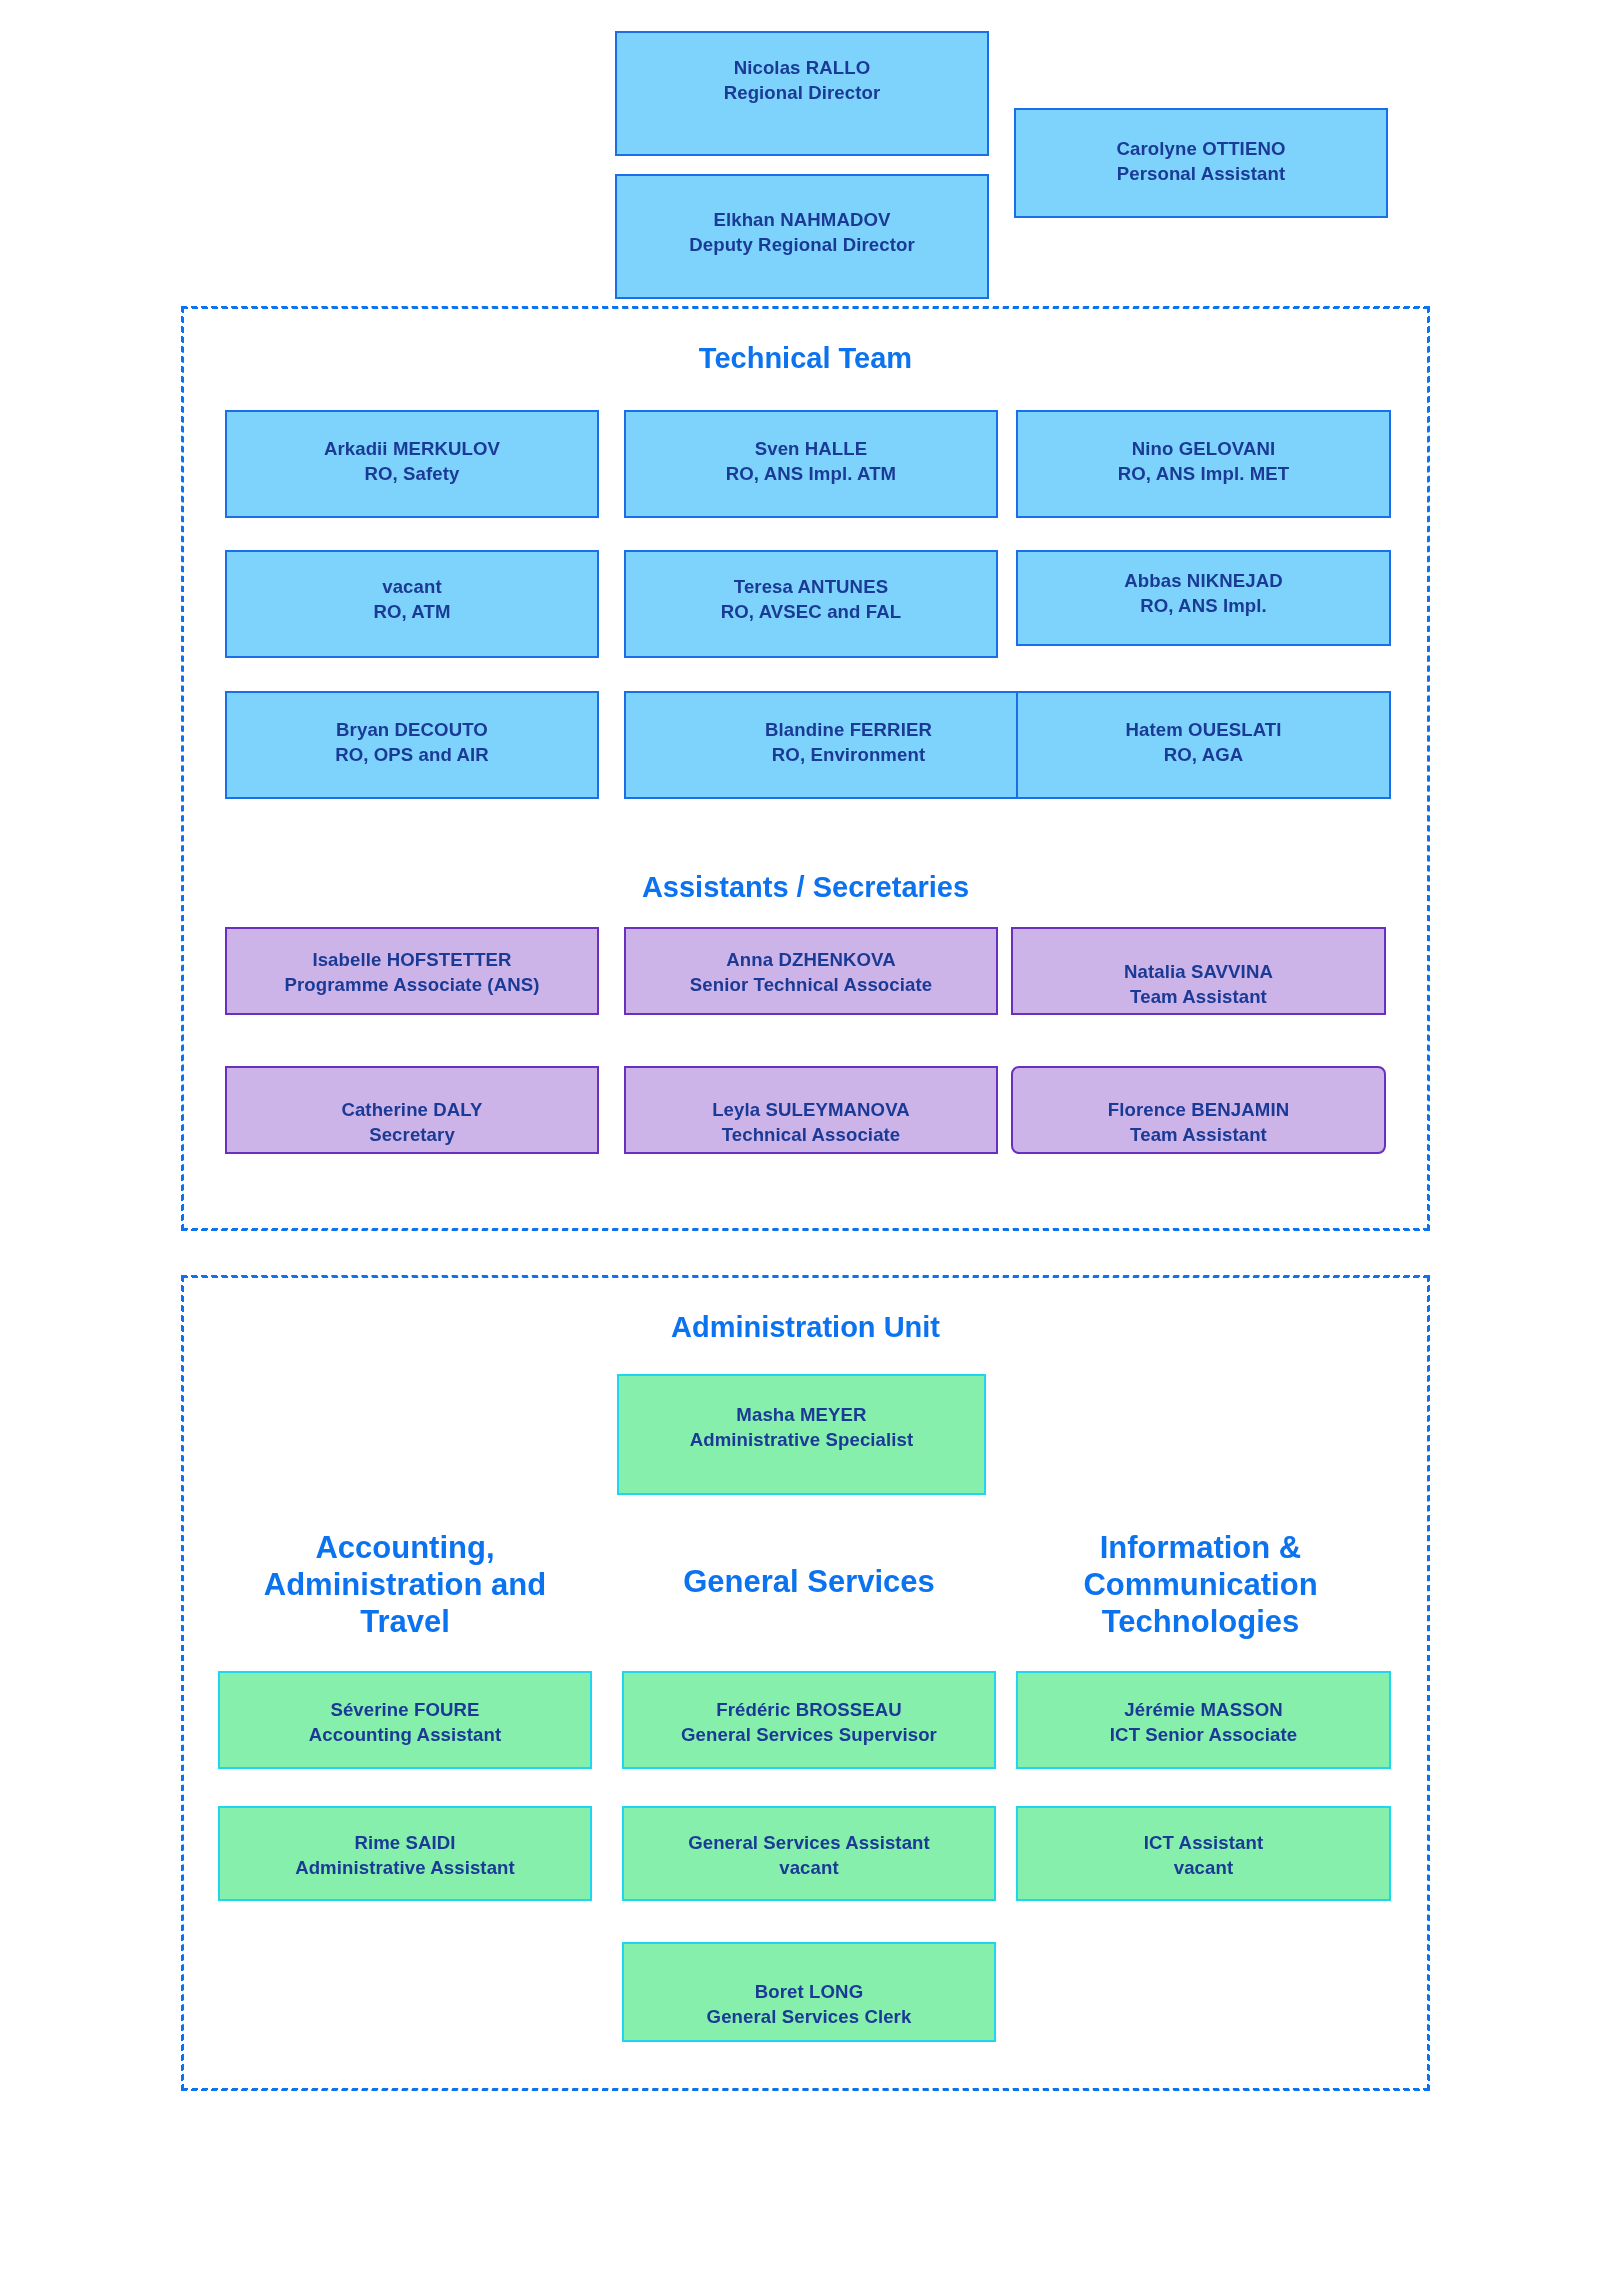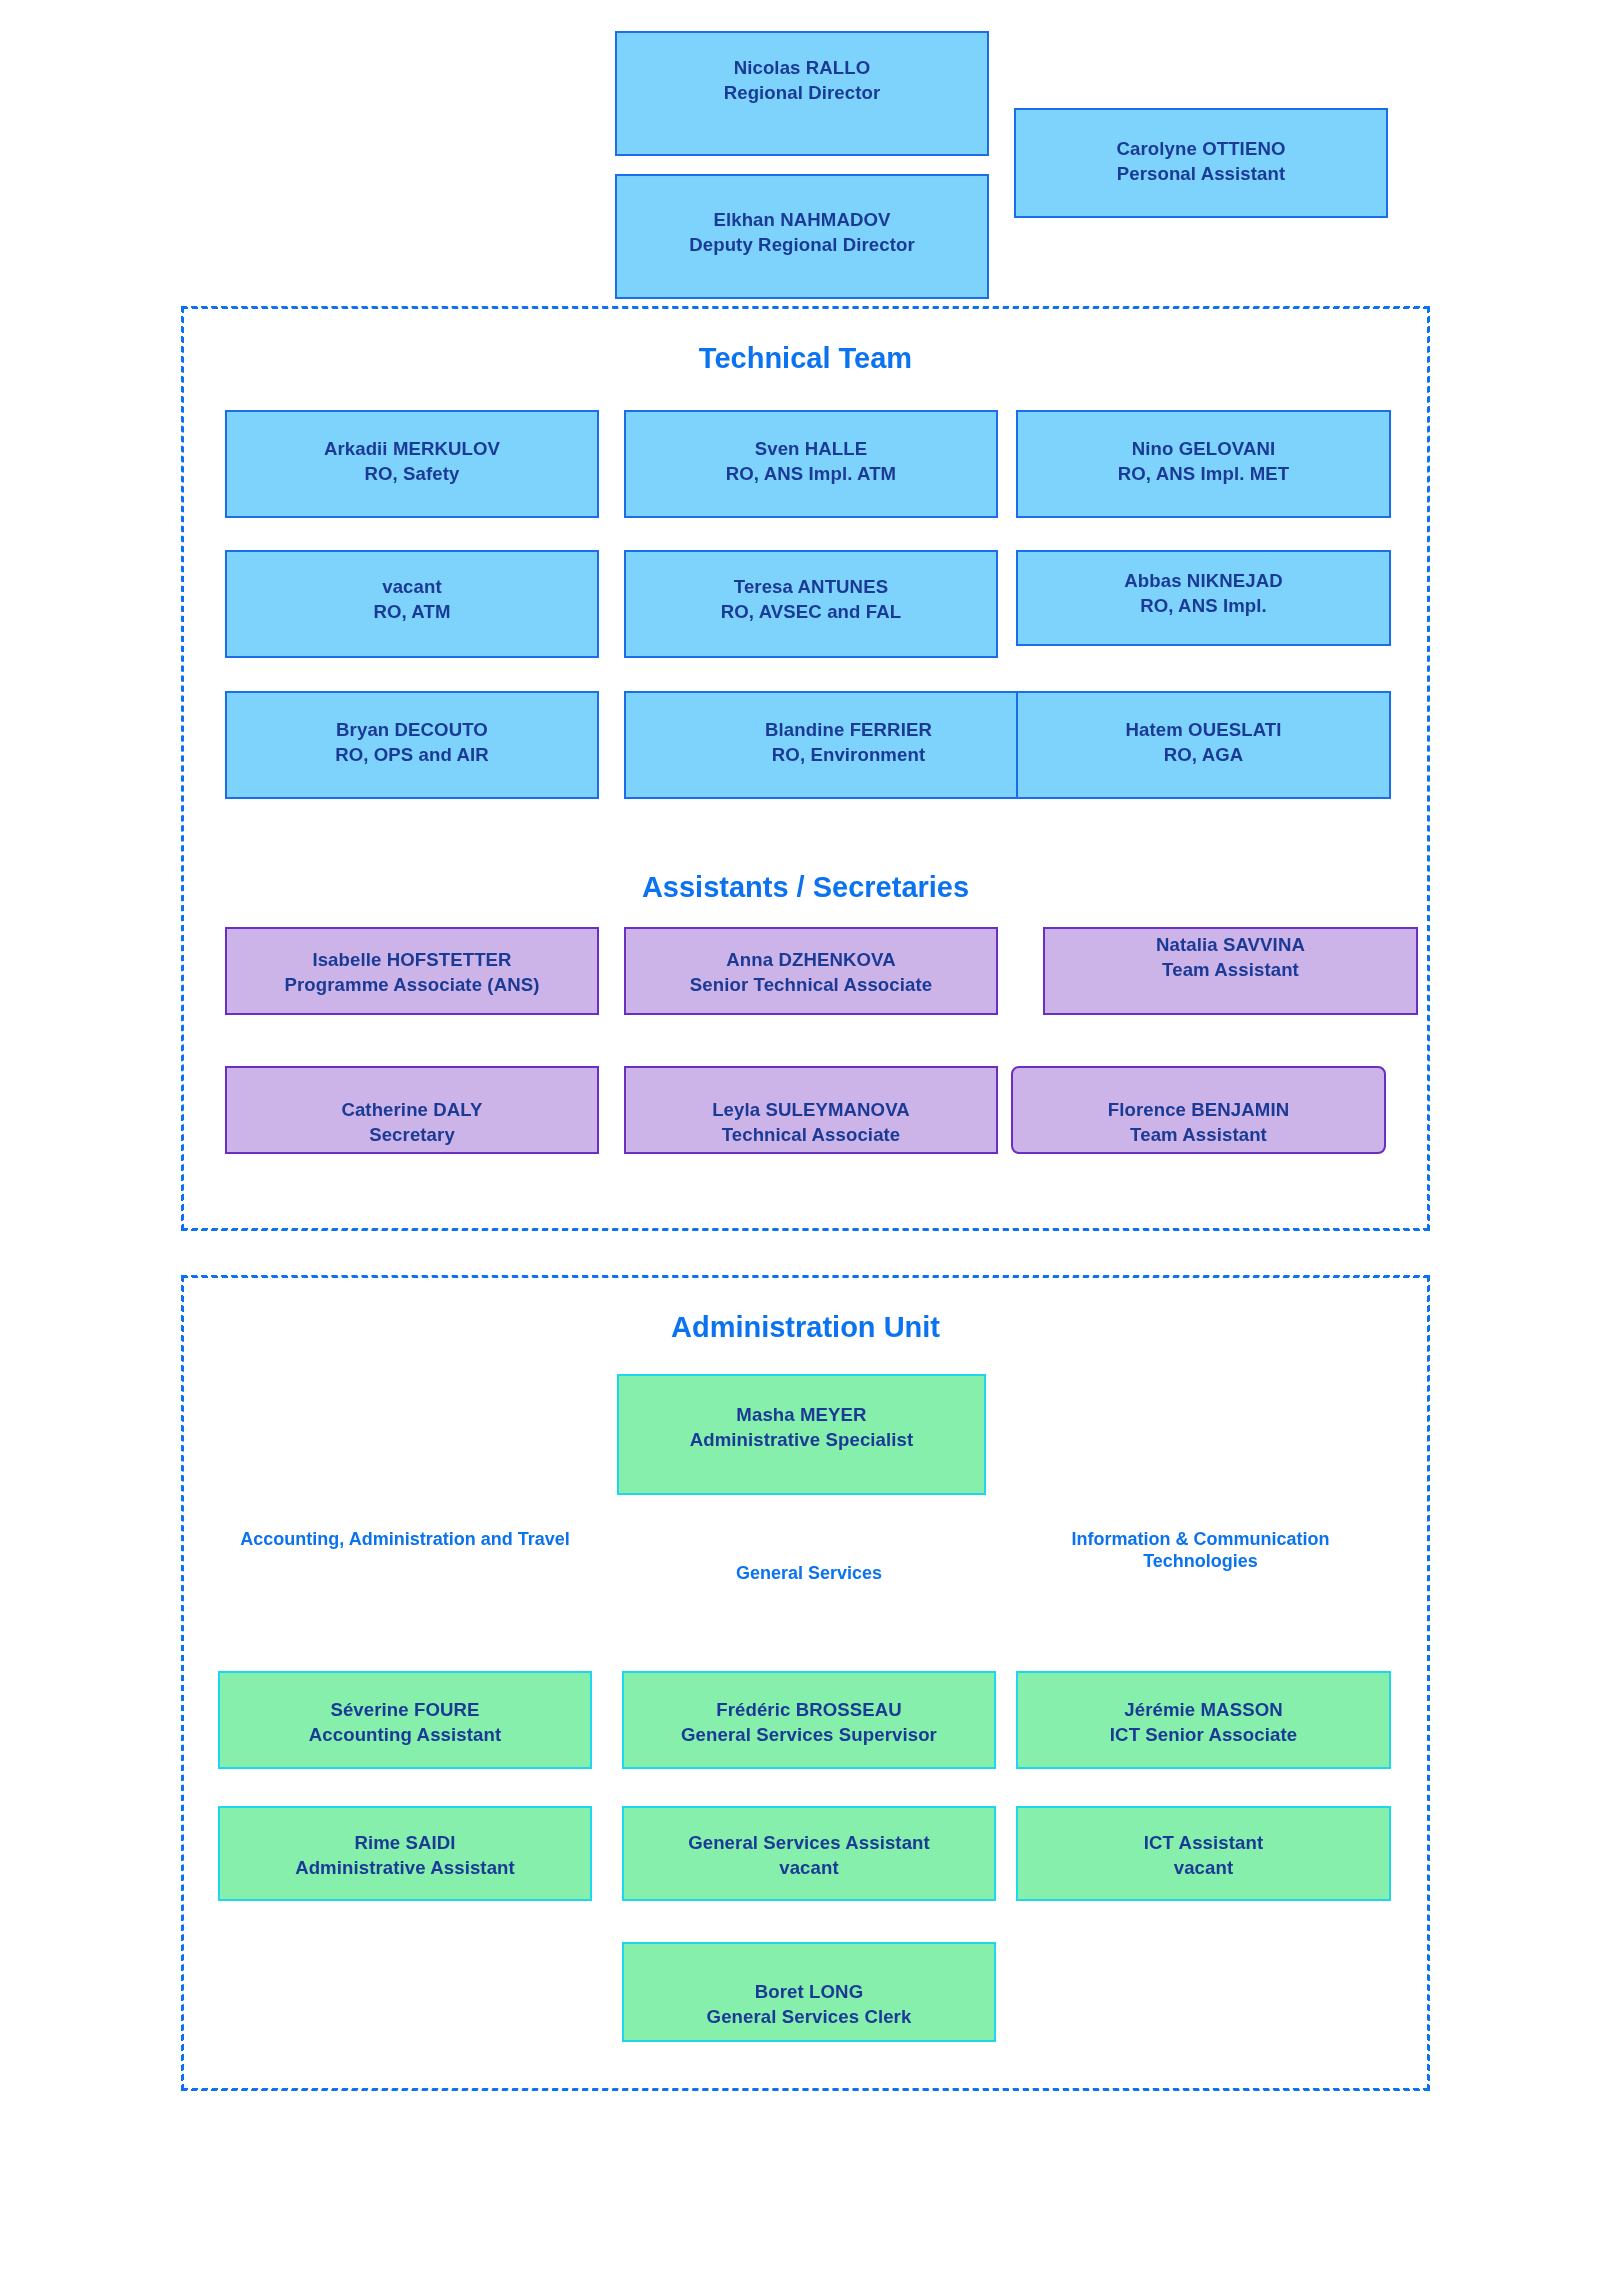--- a/index.html
+++ b/index.html
@@ -67,21 +67,21 @@
 
   
   .heading {
     position: absolute;
     color: #0b72f0;
     font-weight: bold;
     text-align: center;
     line-height: 1.2;
   }
   .heading.big   { font-size: 29px; }
-  .heading.col   { font-size: 18px; }
+  .heading.col   { font-size: 31px; }
 </style>
 </head>
 <body>
 
 <div class="node blue" style="left:615px; top:31px; width:374px; height:125px; padding-top:21.6px;">
   <span class="ln">Nicolas RALLO</span>
   <span class="ln">Regional Director</span>
 </div>
 
 <div class="node blue" style="left:615px; top:174px; width:374px; height:125px; padding-top:31px;">
@@ -140,21 +140,21 @@
 <div class="heading big" style="left:182px; top:870px; width:1247px;">Assistants / Secretaries</div>
 
 <div class="node purple" style="left:225px; top:927px; width:374px; height:88px; padding-top:17.6px;">
   <span class="ln">Isabelle HOFSTETTER</span>
   <span class="ln">Programme Associate (ANS)</span>
 </div>
 <div class="node purple" style="left:624px; top:927px; width:374px; height:88px; padding-top:17.6px;">
   <span class="ln">Anna DZHENKOVA</span>
   <span class="ln">Senior Technical  Associate</span>
 </div>
-<div class="node purple" style="left:1043px; top:927px; width:375px; height:88px; padding-top:3px;">
+<div class="node purple" style="left:1011px; top:927px; width:375px; height:88px; padding-top:30px;">
   <span class="ln">Natalia SAVVINA</span>
   <span class="ln">Team Assistant</span>
 </div>
 
 <div class="node purple" style="left:225px; top:1066px; width:374px; height:88px; padding-top:29px;">
   <span class="ln">Catherine DALY</span>
   <span class="ln">Secretary</span>
 </div>
 <div class="node purple" style="left:624px; top:1066px; width:374px; height:88px; padding-top:29px;">
   <span class="ln">Leyla SULEYMANOVA</span>

